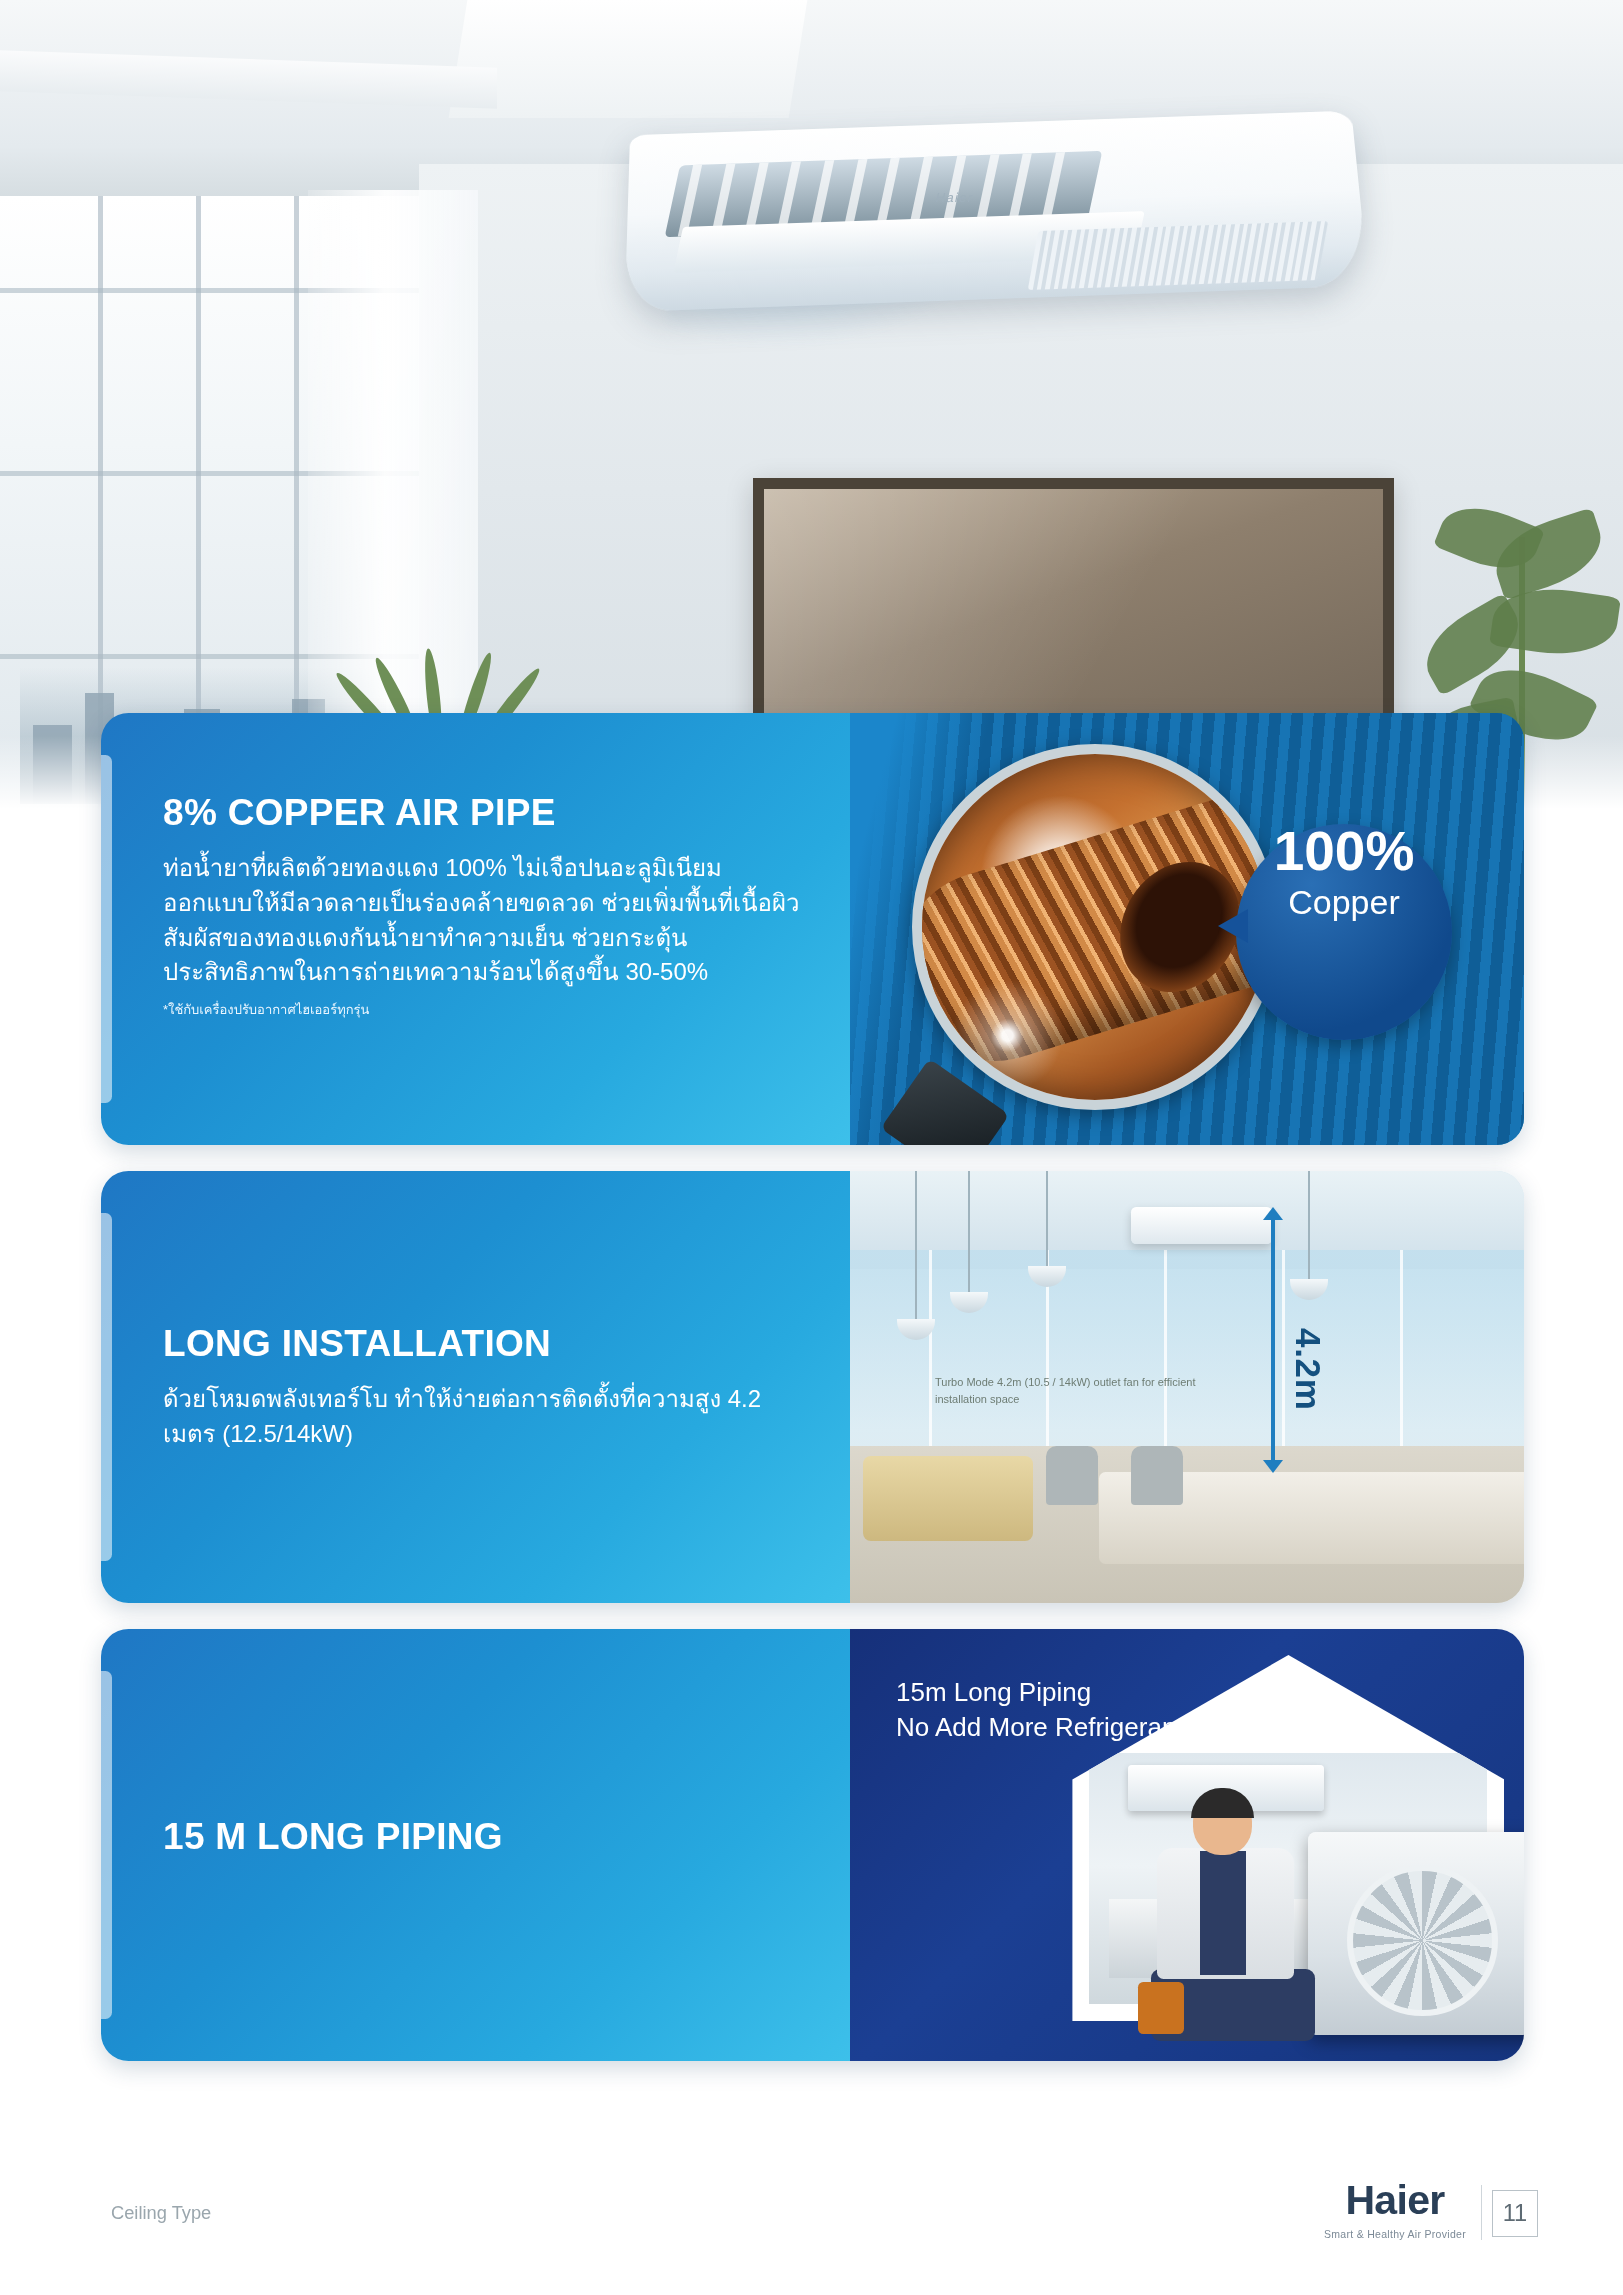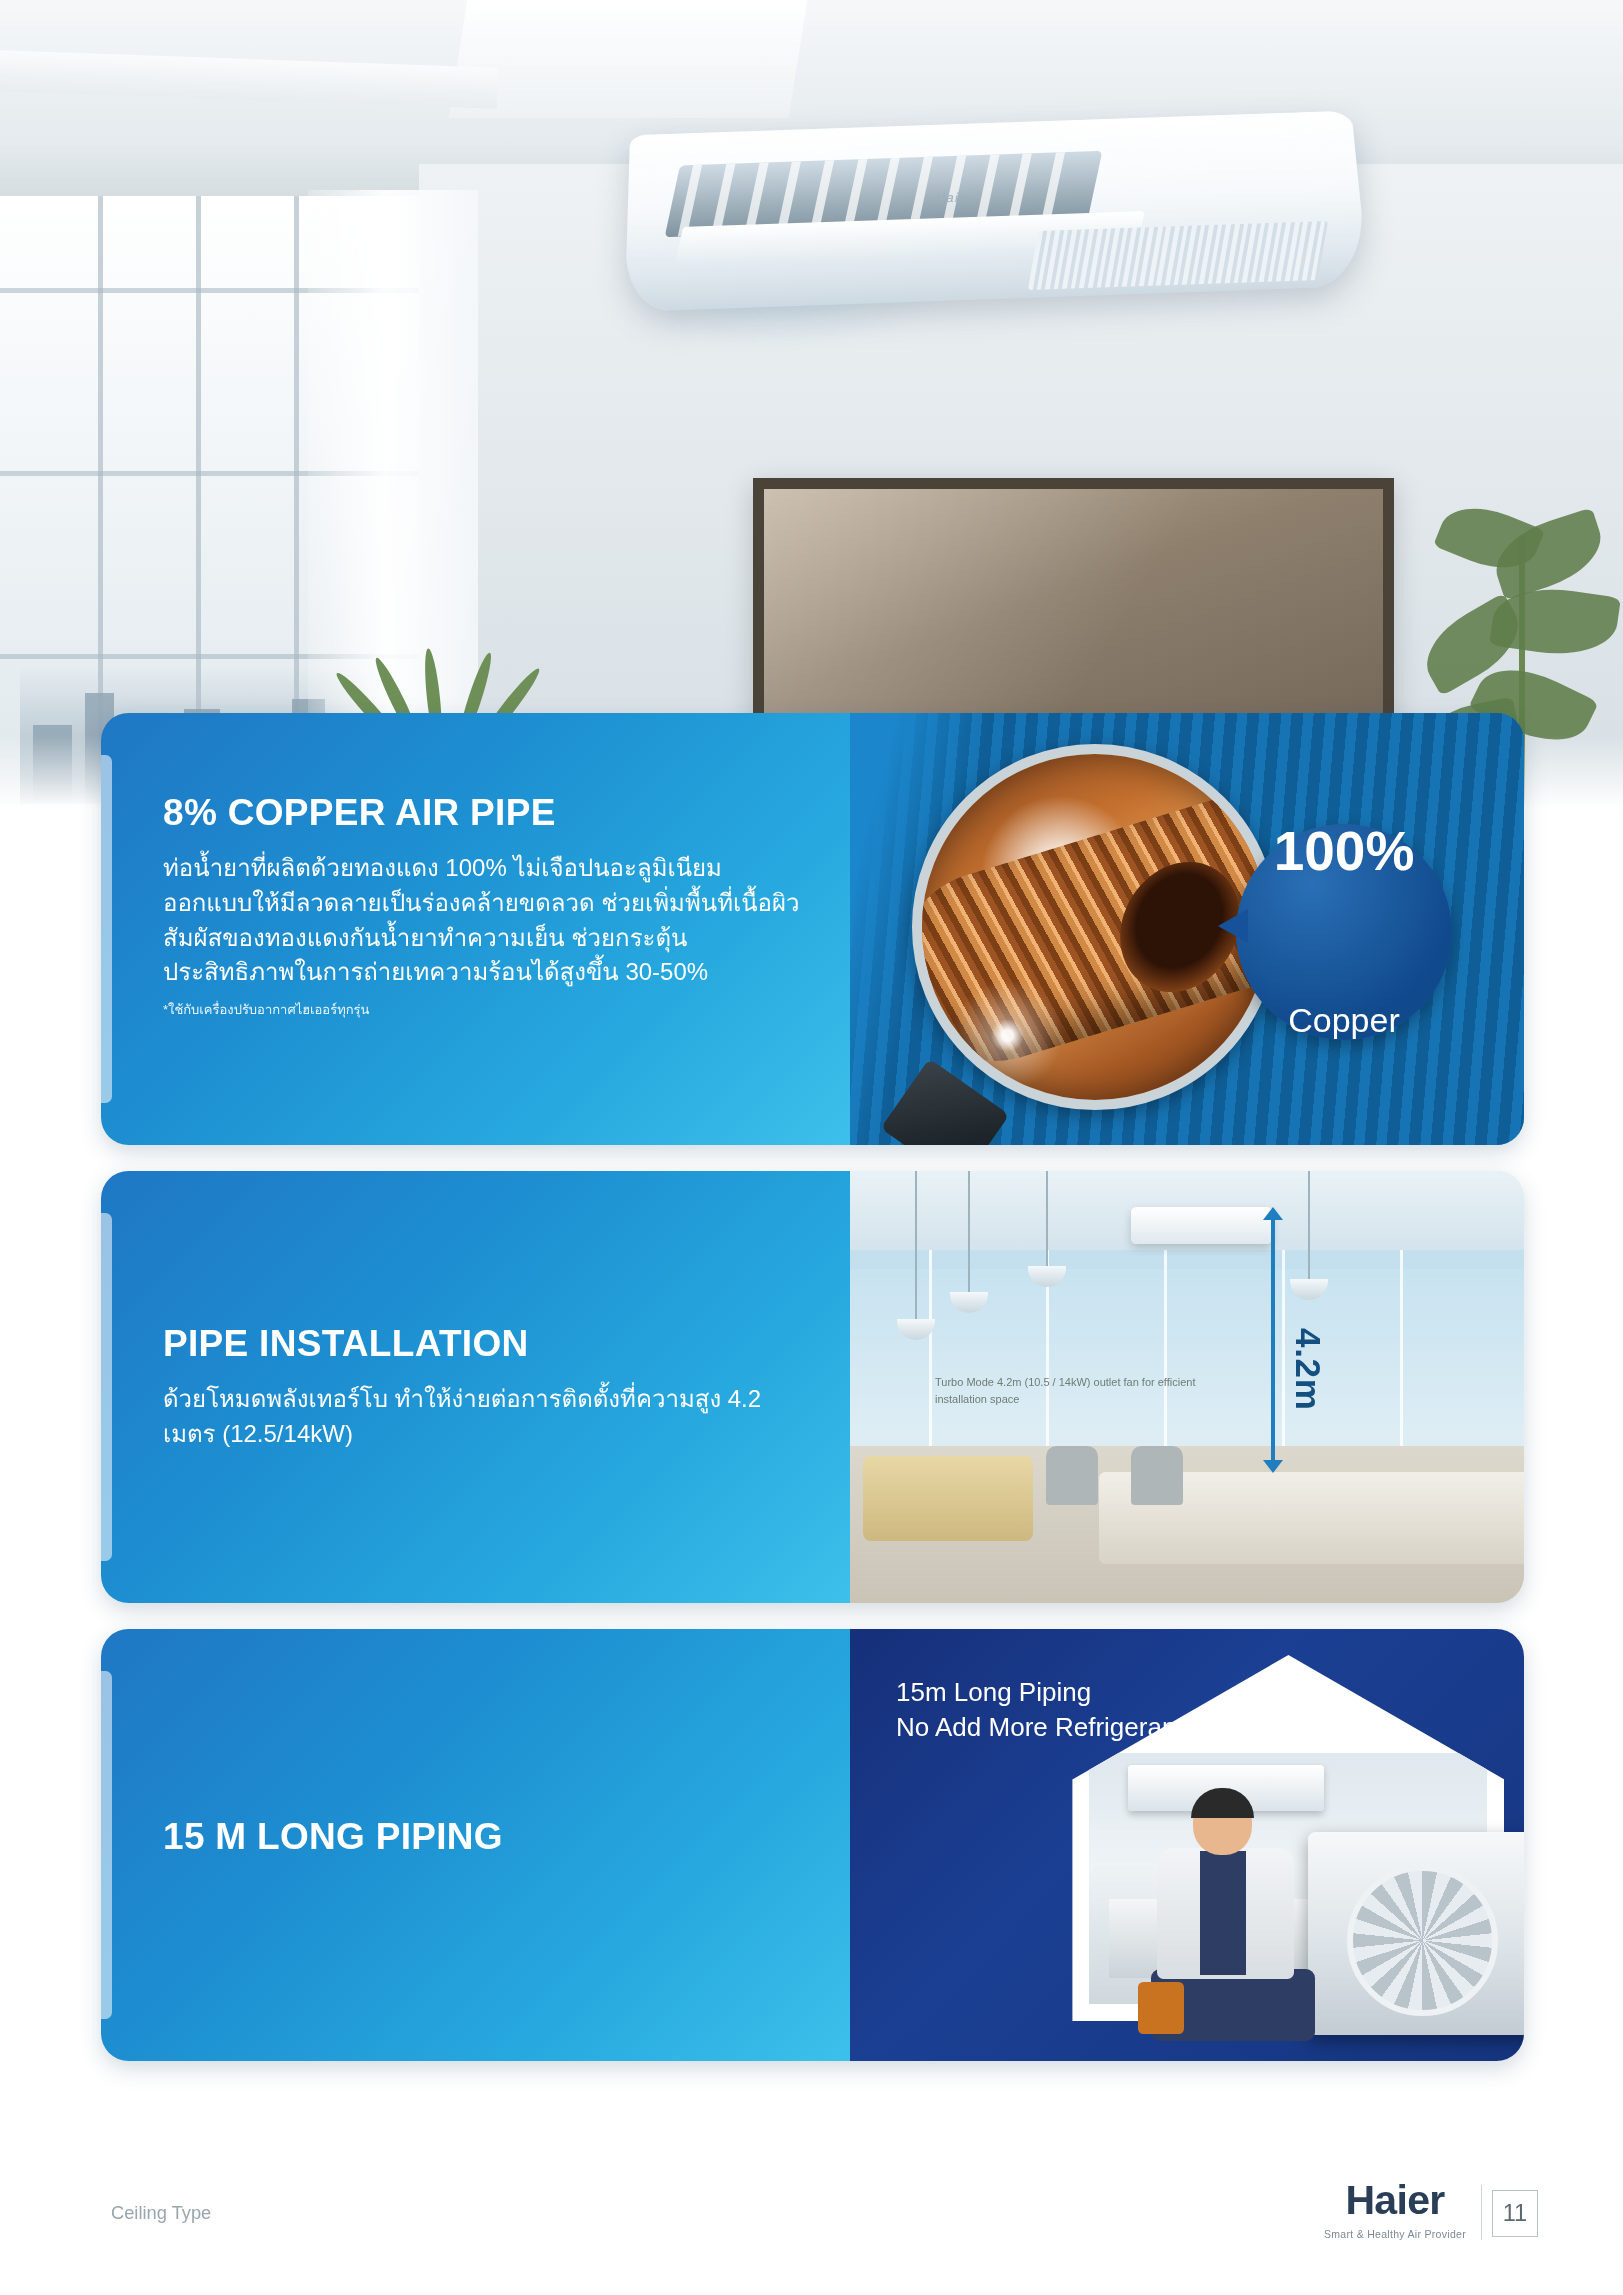--- a/index.html
+++ b/index.html
@@ -254,21 +254,21 @@
     border-radius: 7.9px;
   }
   .copper-badge {
     position: absolute;
     right: 72px; top: 111px;
     width: 216px; height: 216px;
     border-radius: 50%;
     background: radial-gradient(circle at 35% 28%, #2a6fb5, #10498c 70%);
     color: #fff;
     display: flex; flex-direction: column;
-    align-items: center; justify-content: space-between;
+    align-items: center; justify-content: flex-start;
     box-shadow: 0 6.5px 17px rgba(0,0,0,.3);
   }
   .copper-badge .pct { font-size: 55px; font-weight: bold; line-height: 1; }
   .copper-badge .cop { font-size: 34px; font-weight: 300; margin-top: 3.9px;}
   .badge-tail {
     position:absolute; left: -18.3px; top: 85px;
     width: 0; height: 0;
     border-top: 17px solid transparent;
     border-bottom: 17px solid transparent;
     border-right: 30px solid #15529a;
@@ -543,21 +543,21 @@
       <div class="copper-badge">
         <div class="badge-tail"></div>
         <div class="pct">100%</div>
         <div class="cop">Copper</div>
       </div>
     </div>
   </div>
 
   <div class="card" id="card-easy">
     <div class="card-left">
-      <div class="card-title">PIPE INSTALLATION</div>
+      <div class="card-title">LONG INSTALLATION</div>
       <div class="card-body">ด้วยโหมดพลังเทอร์โบ ทำให้ง่ายต่อการติดตั้งที่ความสูง 4.2 เมตร (12.5/14kW)</div>
     </div>
     <div class="card-right">
       <div class="easy-img"></div>
       <div class="easy-ceil"></div>
       <div class="easy-glass">
         <i style="left:79px"></i>
           <i style="left:196px"></i>
           <i style="left:314px"></i>
         <i style="left:432px"></i>

